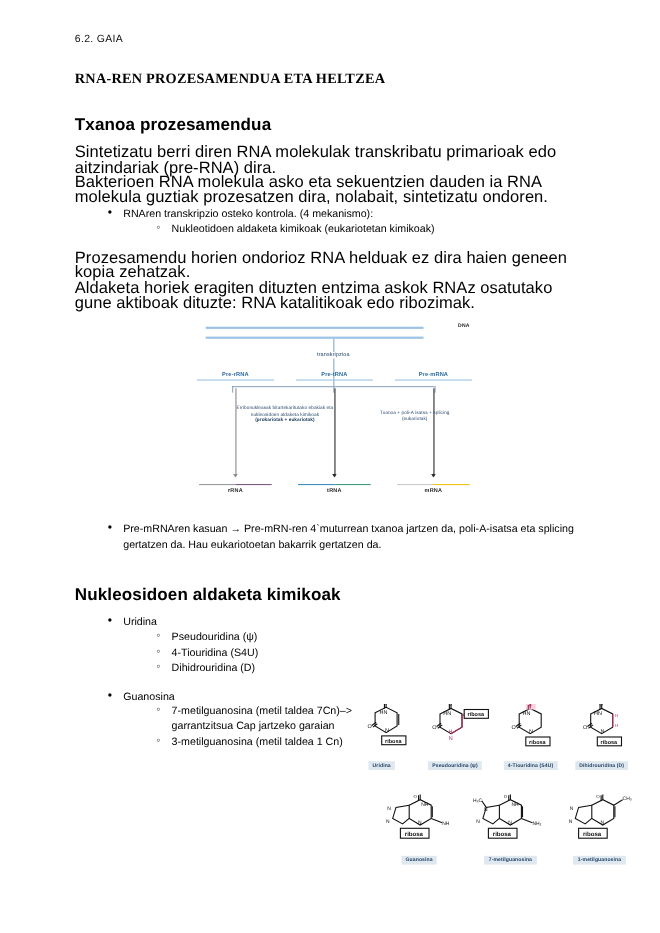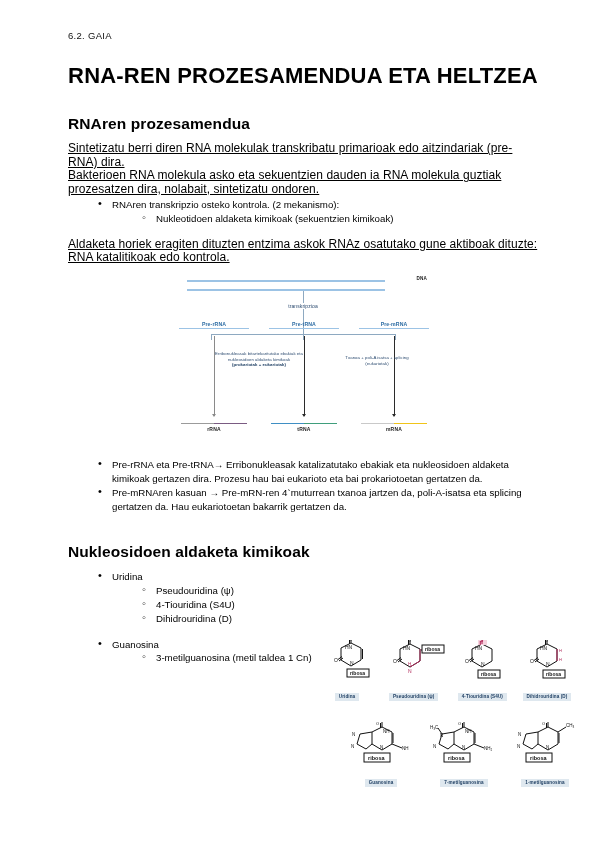--- a/index.html
+++ b/index.html
@@ -17,44 +17,44 @@
     box-sizing:border-box;
     padding:30px 62px 12px 68px;
   }
   .doc-header{
     font-size:9.5px;
     letter-spacing:.3px;
     color:#111;
     margin:0 0 22px 0;
   }
   h1.title{
-    font-size:22px;
+    font-size:13px;
     font-weight:bold;
-    text-align:center;
+    text-align:left;
     letter-spacing:.2px;
     margin:0 0 26px 0;
     padding:0;
+    font-family:Liberation Serif, serif;
   }
   h2.section{
     font-size:15.5px;
     font-weight:bold;
     margin:0 0 9px 0;
     padding:0;
     letter-spacing:.1px;
   }
   h2.section.sec2{
     margin:30px 0 9px 0;
   }
   p.para{
-    font-size:12px;
+    font-size:15px;
     line-height:13.6px;
     margin:0;
     padding:0;
     letter-spacing:.05px;
-    text-decoration:underline;
   }
   p.para + p.para{margin-top:0;}
   .gap{height:11px;}
   ul.lvl1{
     list-style:none;
     margin:2px 0 0 0;
     padding:0 0 0 30px;
   }
   ul.lvl1 > li{
     font-size:9.7px;
@@ -205,37 +205,38 @@
 </style>
 </head>
 <body>
 
 <div class="page">
 
   <div class="doc-header">6.2. GAIA</div>
 
   <h1 class="title">RNA-REN PROZESAMENDUA ETA HELTZEA</h1>
 
-  <h2 class="section">RNAren prozesamendua</h2>
+  <h2 class="section">Txanoa prozesamendua</h2>
 
   <p class="para">Sintetizatu berri diren RNA molekulak transkribatu primarioak edo aitzindariak (pre-RNA) dira.</p>
   <p class="para">Bakterioen RNA molekula asko eta sekuentzien dauden ia RNA molekula guztiak prozesatzen dira, nolabait, sintetizatu ondoren.</p>
 
   <ul class="lvl1">
     <li>
-      <span>RNAren transkripzio osteko kontrola. (2 mekanismo):</span>
+      <span>RNAren transkripzio osteko kontrola. (4 mekanismo):</span>
       <ul class="lvl2">
-        <li><span>Nukleotidoen aldaketa kimikoak (sekuentzien kimikoak)</span></li>
+        <li><span>Nukleotidoen aldaketa kimikoak (eukariotetan kimikoak)</span></li>
       </ul>
     </li>
   </ul>
 
   <div class="gap"></div>
 
-  <p class="para">Aldaketa horiek eragiten dituzten entzima askok RNAz osatutako gune aktiboak dituzte: RNA katalitikoak edo kontrola.</p>
+  <p class="para">Prozesamendu horien ondorioz RNA helduak ez dira haien geneen kopia zehatzak.</p>
+  <p class="para">Aldaketa horiek eragiten dituzten entzima askok RNAz osatutako gune aktiboak dituzte: RNA katalitikoak edo ribozimak.</p>
 
   <div class="diagram">
 
     <div class="dna-strand s1"></div>
     <div class="dna-strand s2"></div>
     <div class="dna-label">DNA</div>
 
     <div class="vline" style="left:124px;top:14px;height:36px;"></div>
     <div class="translabel">transkripzioa</div>
 
@@ -297,21 +298,20 @@
     <div class="outbox" style="left:182px;top:146px;width:66px;">
       <div class="split">
         <div class="bar-mrna"></div>
         <div class="bar-mrna-r"></div>
       </div>
       <div class="oname">mRNA</div>
     </div>
   </div>
 
   <ul class="lvl1" style="margin-top:9px;">
-    <li><span>Pre-rRNA eta Pre-tRNA→ Erribonukleasak katalizatutako ebakiak eta nukleosidoen aldaketa kimikoak gertazen dira. Prozesu hau bai eukarioto eta bai prokariotoetan gertatzen da.</span></li>
     <li><span>Pre-mRNAren kasuan → Pre-mRN-ren 4`muturrean txanoa jartzen da, poli-A-isatsa eta splicing gertatzen da. Hau eukariotoetan bakarrik gertatzen da.</span></li>
   </ul>
 
   <h2 class="section sec2">Nukleosidoen aldaketa kimikoak</h2>
 
 
   <ul class="lvl1">
     <li>
       <span>Uridina</span>
       <ul class="lvl2">
@@ -321,20 +321,21 @@
       </ul>
     </li>
   </ul>
 
   <div style="height:9px;"></div>
 
   <ul class="lvl1">
     <li>
       <span>Guanosina</span>
       <ul class="lvl2">
+        <li style="width:210px;"><span>7-metilguanosina (metil taldea 7Cn)–&gt; garrantzitsua Cap jartzeko garaian</span></li>
         <li><span>3-metilguanosina (metil taldea 1 Cn)</span></li>
       </ul>
     </li>
   </ul>
 
   <div class="chem-row" style="left:318px;top:640px;width:260px;justify-content:space-between;">
 
     <div class="chem" style="width:58px;">
       <svg width="52" height="44" viewBox="0 0 52 44">
         <g stroke="#111" stroke-width="1" fill="none">

